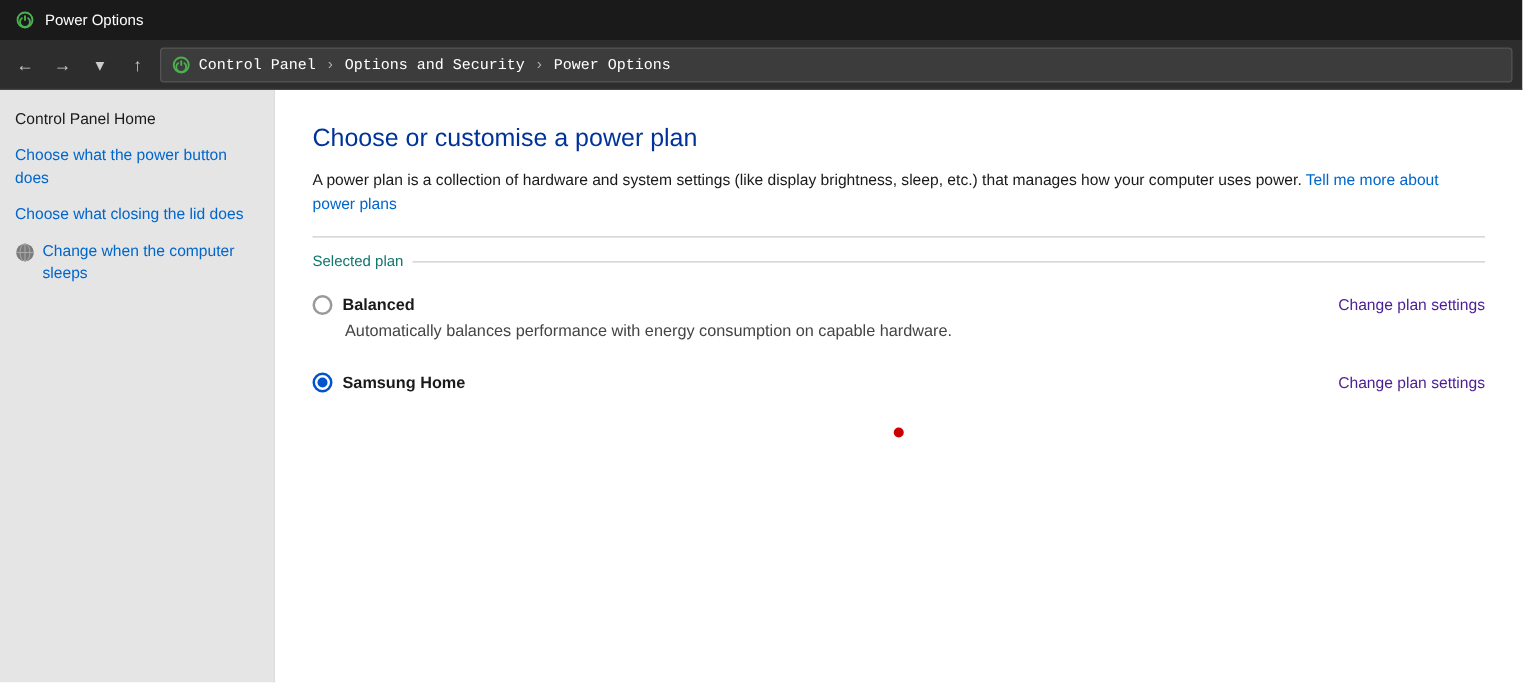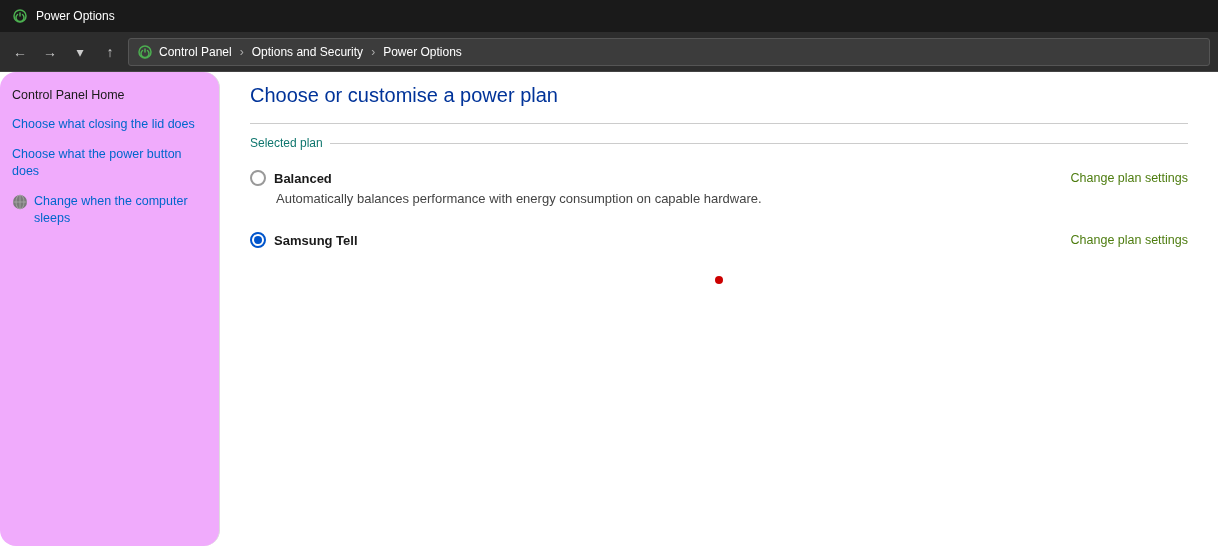--- a/index.html
+++ b/index.html
@@ -55,44 +55,44 @@
       border: 1px solid #555;
       border-radius: 3px;
       height: 28px;
       display: flex;
       align-items: center;
       padding: 0 8px;
       gap: 6px;
       flex: 1;
       color: #ffffff;
       font-size: 12px;
+      font-family: Liberation Mono, monospace;
     }
     .breadcrumb-sep {
       color: #aaa;
       margin: 0 2px;
     }
     .breadcrumb-item {
       color: #ffffff;
       font-size: 12px;
     }
 
     
     .content-area {
       display: flex;
       height: calc(546px - 72px);
     }
 
     
     .sidebar {
       width: 220px;
-      background: #f0abfc;
+      background: #e5e5e5;
       padding: 16px 12px;
       border-right: 1px solid #ddd;
       flex-shrink: 0;
-      border-radius: 16px;
     }
     .sidebar-link {
       color: #0066cc;
       text-decoration: none;
       display: block;
       margin-bottom: 12px;
       font-size: 12.5px;
       line-height: 1.4;
       cursor: pointer;
     }
@@ -115,21 +115,21 @@
     .sidebar-globe-icon {
       width: 16px;
       height: 16px;
       flex-shrink: 0;
       margin-top: 1px;
     }
 
     
     .main-content {
       flex: 1;
-      padding: 12px 30px;
+      padding: 28px 30px;
       background: #ffffff;
       overflow-y: auto;
     }
 
     .page-title {
       color: #003399;
       font-size: 20px;
       font-weight: 300;
       margin-bottom: 12px;
     }
@@ -188,21 +188,21 @@
       color: #1a1a1a;
       font-size: 13px;
     }
     .plan-description {
       color: #444444;
       font-size: 13px;
       padding-left: 26px;
       line-height: 1.4;
     }
     .change-plan-link {
-      color: #4d7c0f;
+      color: #4c1d95;
       text-decoration: none;
       font-size: 12.5px;
       white-space: nowrap;
     }
 
     
     .radio-btn {
       width: 16px;
       height: 16px;
       border-radius: 50%;
@@ -270,37 +270,41 @@
     <span class="breadcrumb-sep">›</span>
     <span class="breadcrumb-item">Power Options</span>
   </div>
 </div>
 
 <div class="content-area">
 
   <div class="sidebar">
     <a class="sidebar-home">Control Panel Home</a>
 
+    <a class="sidebar-link">Choose what the power button does</a>
     <a class="sidebar-link">Choose what closing the lid does</a>
-    <a class="sidebar-link">Choose what the power button does</a>
 
     <div class="sidebar-item-with-icon">
       <svg class="sidebar-globe-icon" viewBox="0 0 16 16">
         <circle cx="8" cy="8" r="7" fill="#7a7a7a"></circle>
         <ellipse cx="8" cy="8" rx="4" ry="7" stroke="#aaa" stroke-width="0.8" fill="none"></ellipse>
         <line x1="1" y1="8" x2="15" y2="8" stroke="#aaa" stroke-width="0.8"></line>
         <line x1="8" y1="1" x2="8" y2="15" stroke="#aaa" stroke-width="0.8"></line>
       </svg>
       <a class="sidebar-link" style="margin-bottom:16px;">Change when the computer sleeps</a>
     </div>
   </div>
 
   <div class="main-content">
     <h1 class="page-title">Choose or customise a power plan</h1>
 
+    <p class="description">
+      <span>A power plan is a collection of hardware and system settings (like display brightness, sleep, etc.) that manages how your computer uses power. </span>
+      <a class="description-link">Tell me more about power plans</a>
+    </p>
 
     <hr class="section-divider">
 
     <div class="selected-plan-label">
       <span>Selected plan</span>
     </div>
 
     <div class="plan-item">
       <div class="plan-header">
         <div class="plan-name-row">
@@ -309,21 +313,21 @@
         </div>
         <a class="change-plan-link">Change plan settings</a>
       </div>
       <p class="plan-description">Automatically balances performance with energy consumption on capable hardware.</p>
     </div>
 
     <div class="plan-item">
       <div class="plan-header">
         <div class="plan-name-row">
           <div class="radio-btn selected"></div>
-          <span class="plan-name">Samsung Tell</span>
+          <span class="plan-name">Samsung Home</span>
         </div>
         <a class="change-plan-link">Change plan settings</a>
       </div>
     </div>
 
     <div class="red-dot"></div>
 
   </div>
 </div>
 

